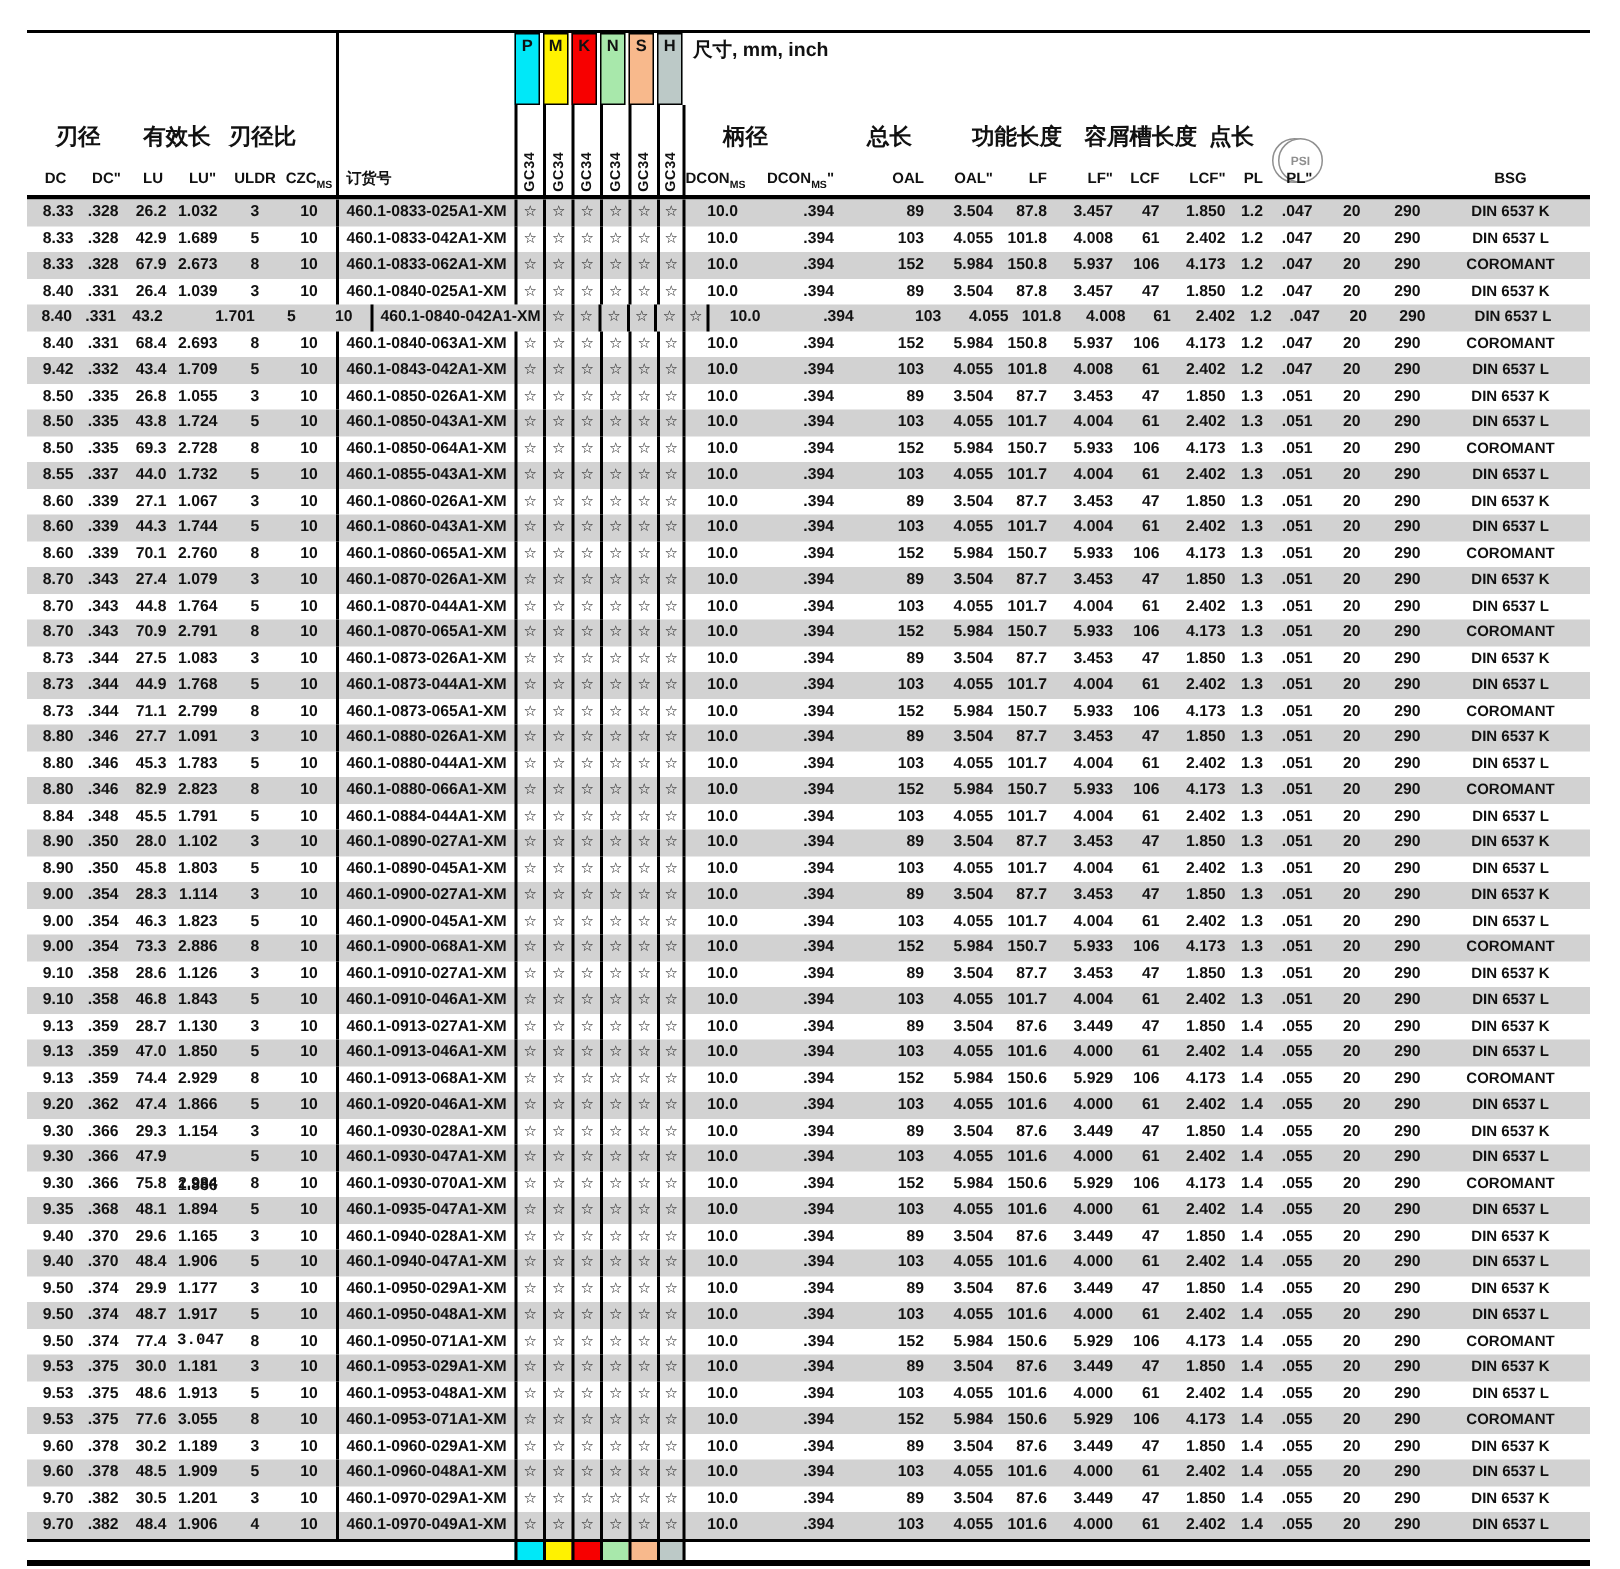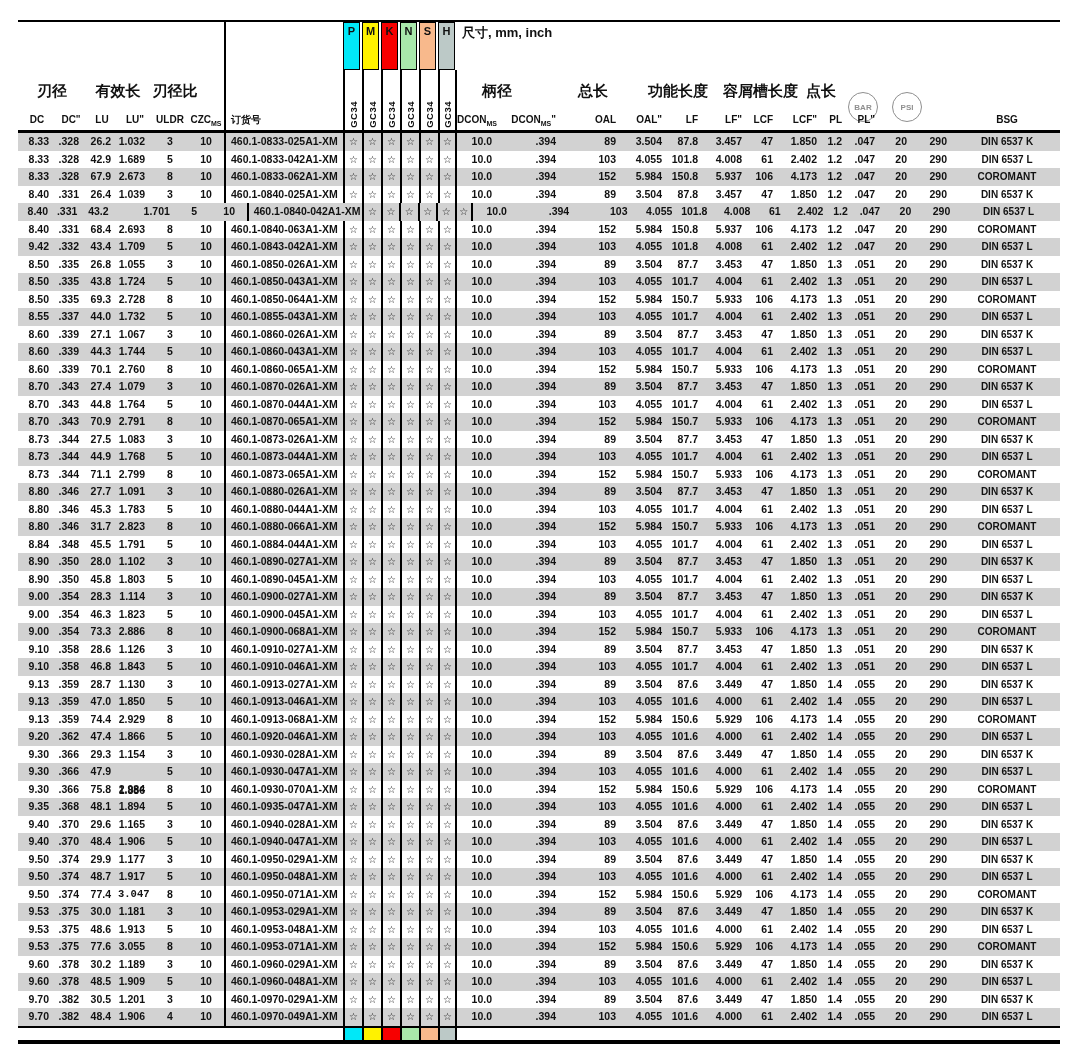--- a/index.html
+++ b/index.html
@@ -86,21 +86,21 @@
             <span class="gtxt">GC34</span>
           </div>
           <div class="gcell last">
             <span class="gtxt">GC34</span>
           </div>
         </div>
 
       <div class="circ" style="left:830px">
         <span>BAR</span>
       </div>
-      <div class="circ" style="left:874px">
+      <div class="circ" style="left:834px">
         <span>PSI</span>
       </div>
 
       <div class="collabels">
           <div class="cell ctr" style="width: 38px;"><span>DC</span></div>
           <div class="cell ctr" style="width: 30px;"><span>DC"</span></div>
           <div class="cell ctr" style="width: 32px;"><span>LU</span></div>
           <div class="cell ctr" style="width: 34px;"><span>LU"</span></div>
           <div class="cell ctr" style="width: 36px;"><span>ULDR</span></div>
           <div class="cell ctr" style="width: 36px;"><span>CZC</span><sub>MS</sub></div>
@@ -735,21 +735,21 @@
           <div class="cell num" style="width: 44px;">2.402</div>
           <div class="cell num" style="width: 25px;">1.3</div>
           <div class="cell num" style="width: 33px;">.051</div>
           <div class="cell num" style="width: 32px;">20</div>
           <div class="cell num" style="width: 40px;">290</div>
           <div class="cell bsg" style="width: 106px;">DIN 6537 L</div>
         </div>
         <div class="row odd">
           <div class="cell num" style="width: 38px;">8.80</div>
           <div class="cell num" style="width: 30px;">.346</div>
-          <div class="cell num" style="width: 32px;">31.7</div>
+          <div class="cell num" style="width: 32px;">82.9</div>
           <div class="cell num" style="width: 34px;">2.823</div>
           <div class="cell ctr" style="width: 36px;">8</div>
           <div class="cell ctr" style="width: 36px;">10</div>
           <div class="cell ord" style="width: 119px;">460.1-0880-066A1-XM</div>
           <div class="cell star">☆</div>
           <div class="cell star">☆</div>
           <div class="cell star">☆</div>
           <div class="cell star">☆</div>
           <div class="cell star">☆</div>
           <div class="cell star last">☆</div>

